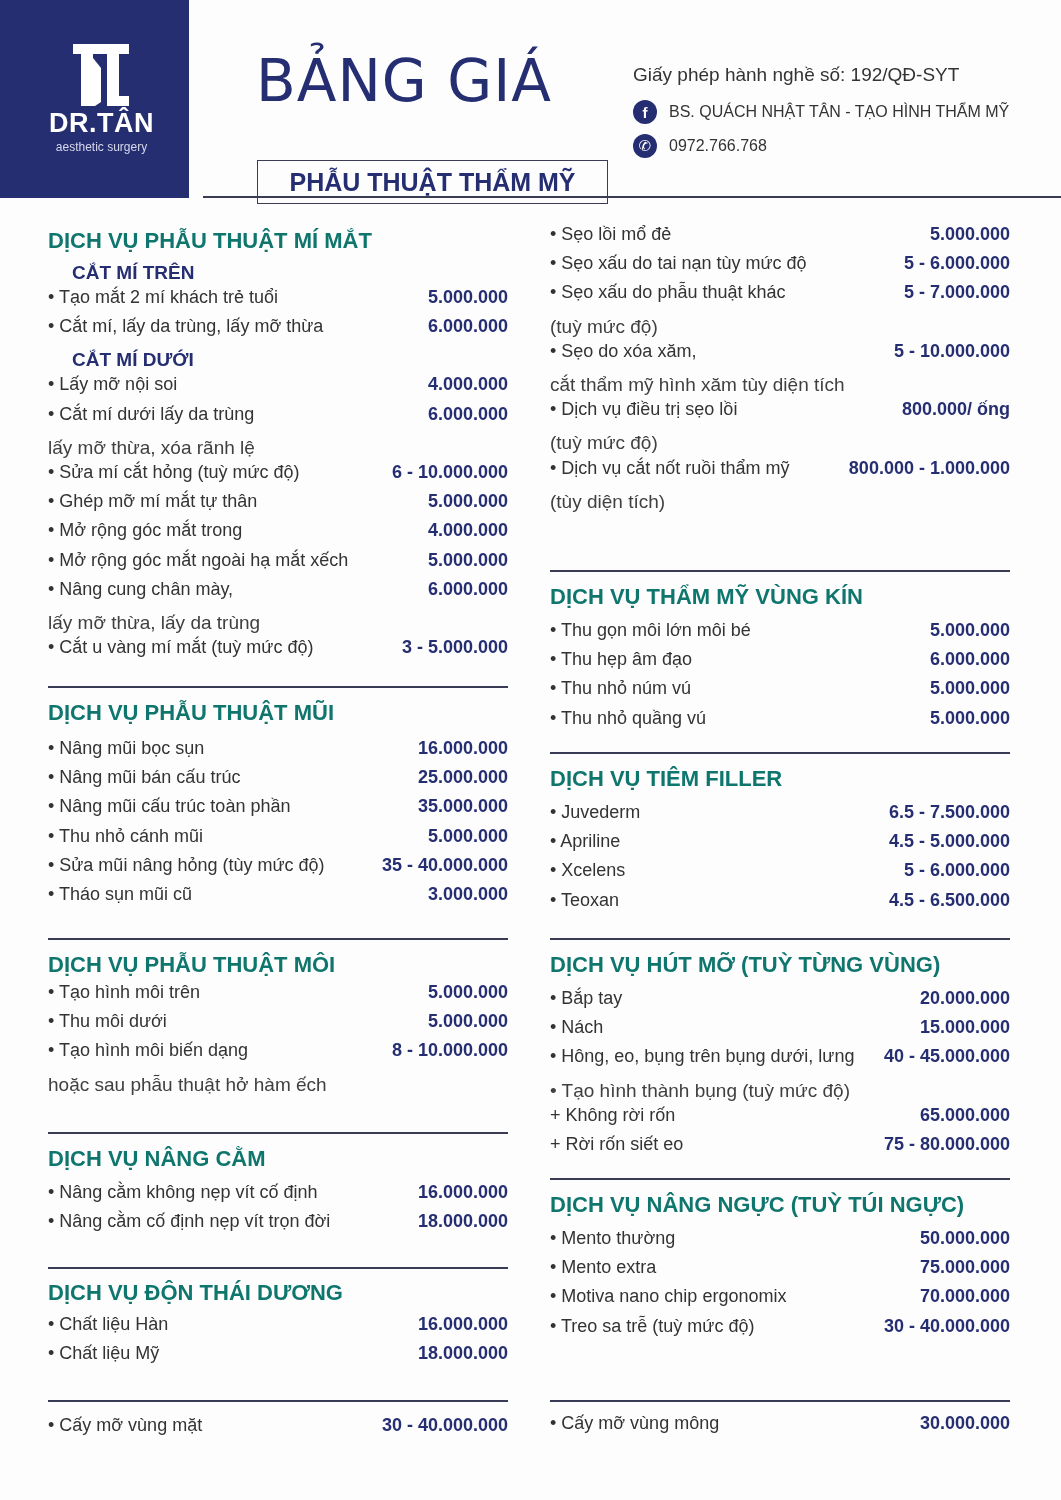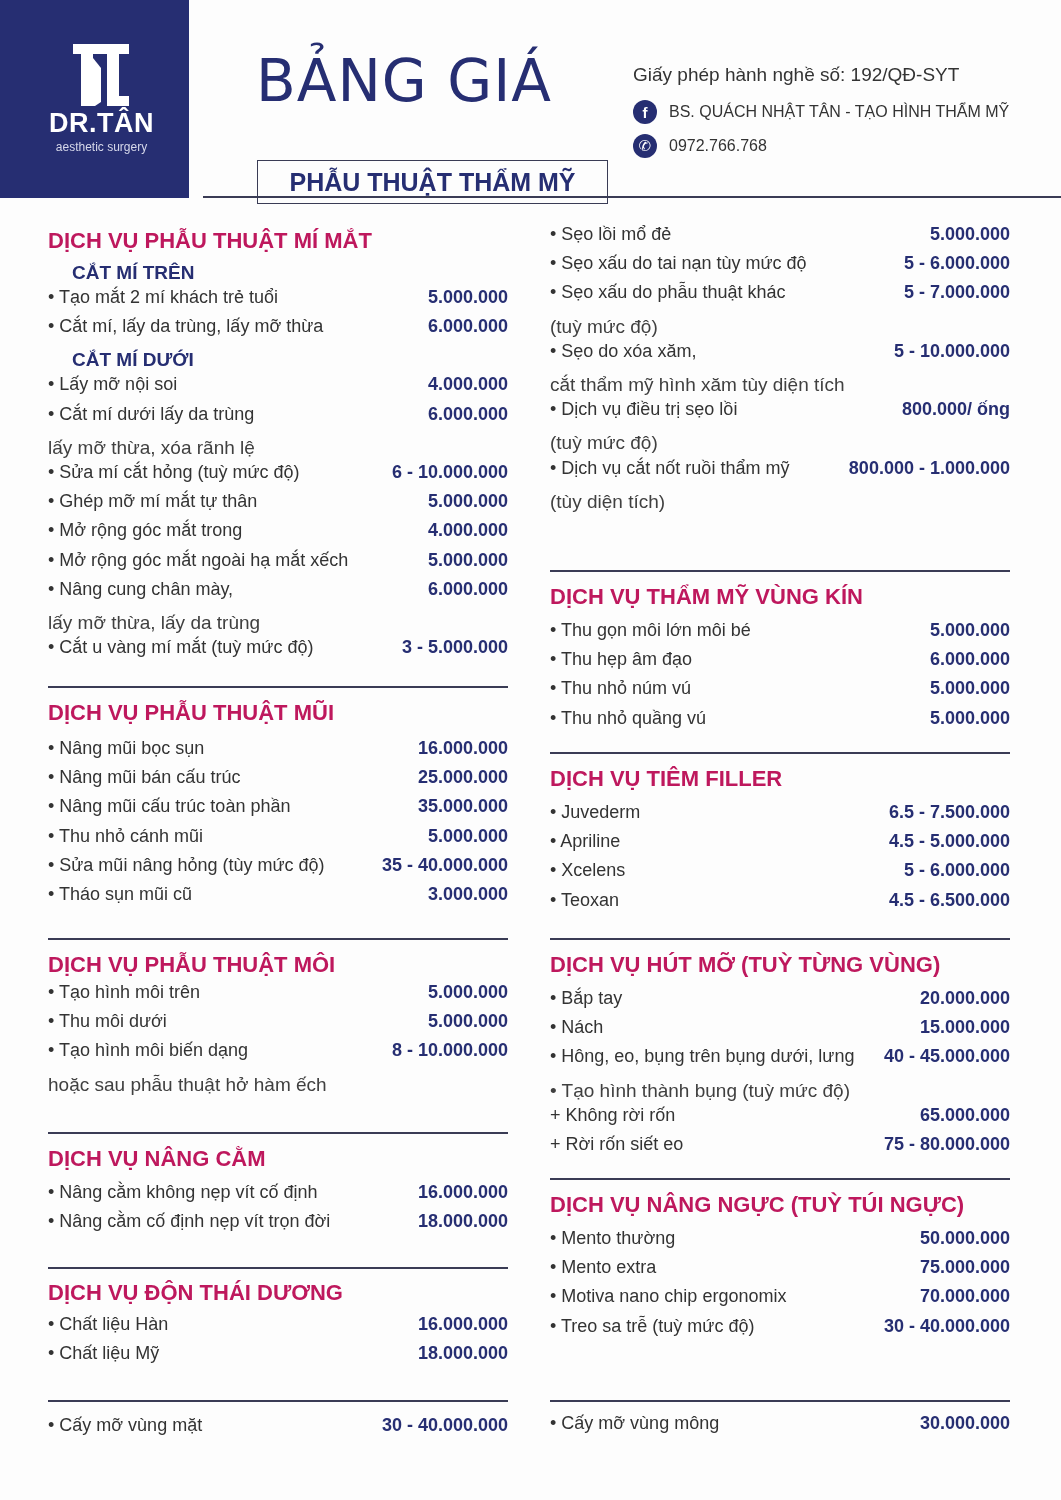--- a/index.html
+++ b/index.html
@@ -12,21 +12,21 @@
   .header-rule { position: absolute; left: 203px; top: 196px; width: 858px; height: 2px; background: #3a3c55; }
   .title-main { position: absolute; left: 256px; top: 46px; font-family: "DejaVu Sans", sans-serif; font-weight: 400; font-size: 58px; color: #262e72; letter-spacing: 1px; line-height: 70px; }
   .title-box { position: absolute; left: 257px; top: 116px; width: 351px; height: 44px; border: 1.5px solid #3a3c55; display: flex; align-items: center; justify-content: center; font-weight: 700; font-size: 25px; color: #262e72; margin-top: 44px; }
   .contact { position: absolute; left: 633px; top: 64px; font-size: 19px; color: #333; }
   .contact-row { display: flex; align-items: center; font-size: 16px; color: #333; margin-top: 10px; }
   .contact-row .ic { width: 24px; height: 24px; border-radius: 50%; background: #262e72; color: #fff; display: inline-flex; align-items: center; justify-content: center; font-size: 15px; font-weight: 700; margin-right: 12px; }
   .col { position: absolute; top: 222px; }
   .col-left { left: 48px; width: 460px; }
   .col-right { left: 550px; width: 460px; }
   .section { position: absolute; left: 0; width: 100%; }
-  .sec-title { font-weight: 700; font-size: 22px; color: #be185d; height: 34px; line-height: 34px; }
+  .sec-title { font-weight: 700; font-size: 22px; color: #0f766e; height: 34px; line-height: 34px; }
   .sub-title { font-weight: 700; font-size: 19px; color: #262e72; height: 29px; line-height: 29px; margin-left: 24px; }
   .row { display: flex; justify-content: space-between; height: 29.2px; font-size: 18px; color: #333; white-space: nowrap; }
   .row .price { font-weight: 700; color: #262e72; }
   .note { height: 29.2px; line-height: 29.2px; font-size: 19px; color: #404040; white-space: nowrap; }
   .divider { position: absolute; left: 0; width: 100%; height: 2px; background: #3a3c55; }
 </style>
 </head>
 <body>
 
 <div class="header">

